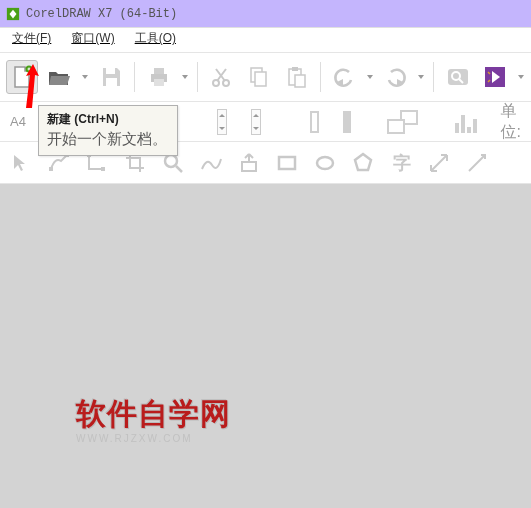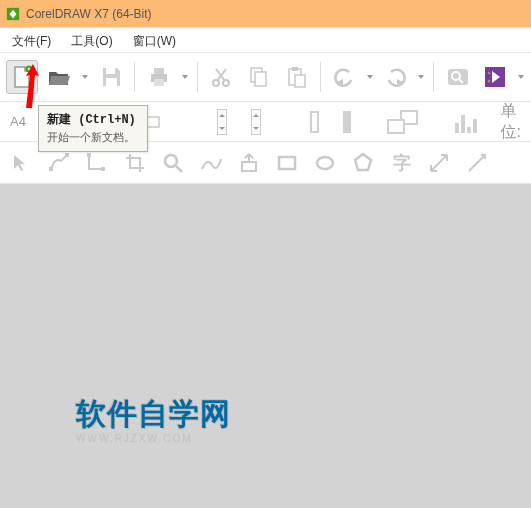--- a/index.html
+++ b/index.html
@@ -1,43 +1,43 @@
 <!DOCTYPE html>
 <html><head>
 <meta charset="utf-8">
 <style>
 * { margin: 0; padding: 0; box-sizing: border-box; }
 body { font-family: "Microsoft YaHei", sans-serif; font-size: 12px; background: #fff; width: 531px; height: 508px; overflow: hidden; position: relative; }
-.titlebar { height: 28px; display: flex; align-items: center; padding: 0 6px; background: #fdba74; border-bottom: 1px solid #e0e0e0; }
+.titlebar { height: 28px; display: flex; align-items: center; padding: 0 6px; background: #c4b5fd; border-bottom: 1px solid #e0e0e0; font-family: Liberation Mono, monospace; }
 .titlebar .logo { width: 14px; height: 14px; margin-right: 6px; }
 .titlebar .title { color: #555; font-size: 12px; }
-.menubar { height: 24px; display: flex; align-items: flex-end; padding: 0 6px; gap: 8px; }
+.menubar { height: 24px; display: flex; align-items: flex-start; padding: 0 6px; gap: 8px; text-decoration: underline; }
 .menubar .item { padding: 2px 6px; color: #333; cursor: default; }
 .toolbar { height: 50px; display: flex; align-items: center; padding: 0 6px; gap: 6px; border-top: 1px solid #e5e5e5; border-bottom: 1px solid #e5e5e5; }
 .tbtn { width: 34px; height: 34px; display: flex; align-items: center; justify-content: center; border-radius: 3px; position: relative; }
 .tbtn.hover { background: #e8e8e8; border: 1px solid #c0c0c0; }
 .tbtn svg { width: 26px; height: 26px; }
 .sep { width: 1px; height: 30px; background: #ddd; margin: 0 2px; }
 .dd { width: 8px; display:flex; align-items:center; justify-content:center; }
 .dd svg { width:8px; height:8px; }
 .propbar { height: 40px; display: flex; align-items: center; padding: 0 6px; gap: 24px; border-bottom: 1px solid #e5e5e5; position: relative; }
 .a4 { color: #999; font-size: 13px; padding: 0 4px; }
 .tooltip { position: absolute; left: 38px; top: 105px; background: #f7f6f0; border: 1px solid #b0b0b0; padding: 5px 10px 6px 8px; z-index: 100; min-width: 110px; box-shadow: 1px 1px 2px rgba(0,0,0,0.1); }
-.tooltip .ttitle { font-weight: bold; font-size: 12px; color: #222; font-family: Liberation Mono, monospace; }
-.tooltip .tdesc { font-size: 11px; color: #555; margin-top: 2px; }
+.tooltip .ttitle { font-weight: bold; font-size: 12px; color: #222; }
+.tooltip .tdesc { font-size: 15px; color: #555; margin-top: 2px; }
 .stepper { width: 28px; height: 26px; border: 1px solid #ccc; background: #fafafa; display:flex; flex-direction:column; }
 .stepper div { flex:1; display:flex; align-items:center; justify-content:center; }
 .stepper svg { width:8px; height:4px; }
 .unitlbl { color: #999; margin-left: auto; margin-right: 4px; font-size: 16px; }
 .docktoolbar { height: 42px; display: flex; align-items: center; padding: 0 6px; gap: 8px; border-bottom: 1px solid #e5e5e5; }
 .dbtn { width: 30px; height: 30px; display:flex; align-items:center; justify-content:center; }
 .dbtn svg { width: 24px; height: 24px; }
 .canvas { position: absolute; left: 0; top: 184px; right: 0; bottom: 0; background: #d3d3d3; }
 .watermark { position: absolute; left: 76px; top: 210px; text-align: left; }
-.wm1 { font-size: 30px; font-weight: bold; color: #0369a1; letter-spacing: 1px; text-shadow: 1px 1px 0 #bbb, -1px -1px 0 #bbb; font-family: "Microsoft YaHei", sans-serif; }
+.wm1 { font-size: 30px; font-weight: bold; color: #b91c1c; letter-spacing: 1px; text-shadow: 1px 1px 0 #bbb, -1px -1px 0 #bbb; font-family: "Microsoft YaHei", sans-serif; }
 .wm2 { font-size: 10px; color: #c1c1c1; letter-spacing: 2px; margin-top: -2px; }
 .arrow { position: absolute; left: 18px; top: 62px; z-index: 50; }
 .propicon { width: 26px; height: 26px; display:flex; align-items:center; justify-content:center; }
 .propicon svg { width:22px; height:22px; }
 .rectframe { width: 30px; height: 22px; border: 2px solid #d0d0d0; }
 .rectframe.filled { background: #d0d0d0; }
 .doublerect { position:relative; width:30px; height:24px; }
 .doublerect .r1 { position:absolute; width:18px; height:15px; border:2px solid #d0d0d0; left:0; top:0; background:#fff;}
 .doublerect .r2 { position:absolute; width:18px; height:15px; border:2px solid #d0d0d0; right:0; bottom:0; background:#fff;}
 .bars { display:flex; align-items:flex-end; gap:2px; height:22px;}
@@ -49,22 +49,22 @@
 <div class="titlebar">
   <svg class="logo" viewBox="0 0 16 16">
       <rect x="1" y="1" width="14" height="14" fill="#4aa016"></rect>
       <path d="M8 3 L12 8 L8 13 L4 8 Z" fill="#fff"></path>
     </svg>
   <span class="title">CorelDRAW X7 (64-Bit)</span>
 </div>
 
 <div class="menubar">
   <span class="item">文件(F)</span>
+  <span class="item">窗口(W)</span>
   <span class="item">工具(O)</span>
-  <span class="item">窗口(W)</span>
 </div>
 
 <div class="toolbar">
   <div class="tbtn hover">
     <svg viewBox="0 0 26 26">
         <path d="M6 3 H16 L20 7 V23 H6 Z" fill="#fff" stroke="#999" stroke-width="1.5"></path>
         <path d="M16 3 V7 H20" fill="none" stroke="#999" stroke-width="1.5"></path>
         <path d="M18 4 L22 4 L22 8 L20 6 L18 8 Z" fill="#4aa016"></path>
         <circle cx="20" cy="5" r="3.5" fill="#4aa016"></circle>
         <path d="M18.5 5 H21.5 M20 3.5 V6.5" stroke="#fff" stroke-width="1"></path>

